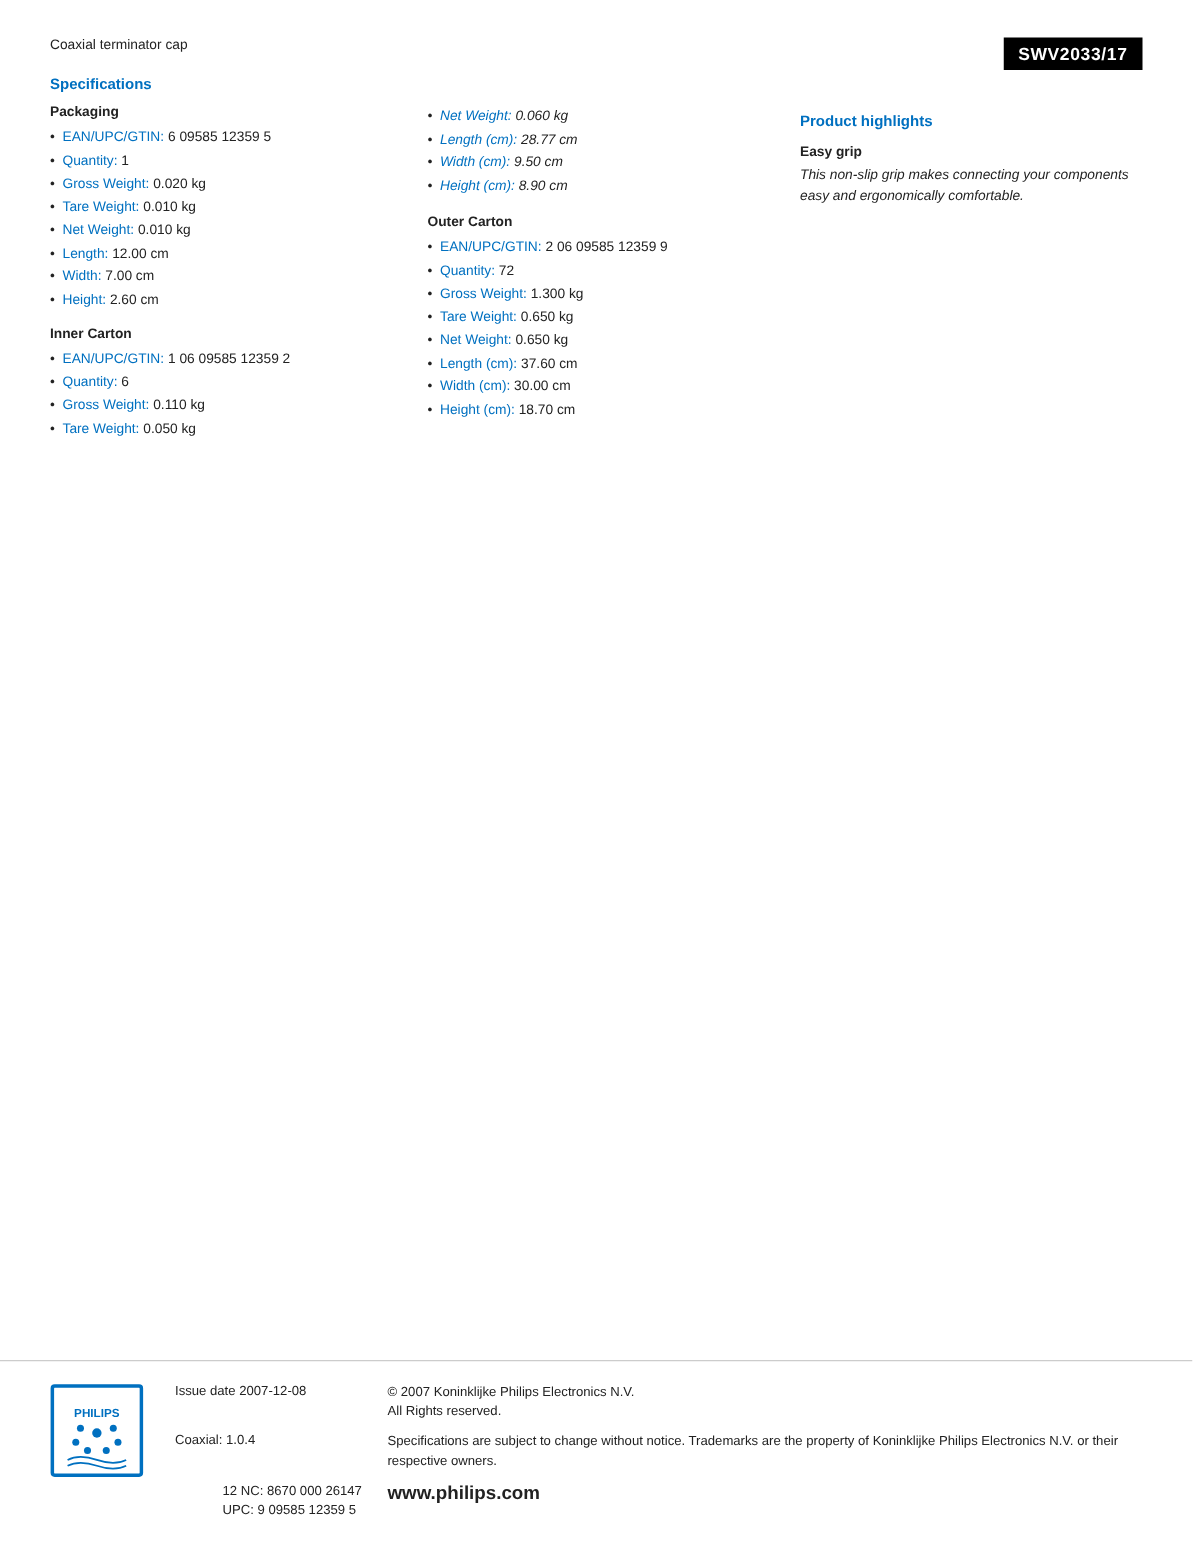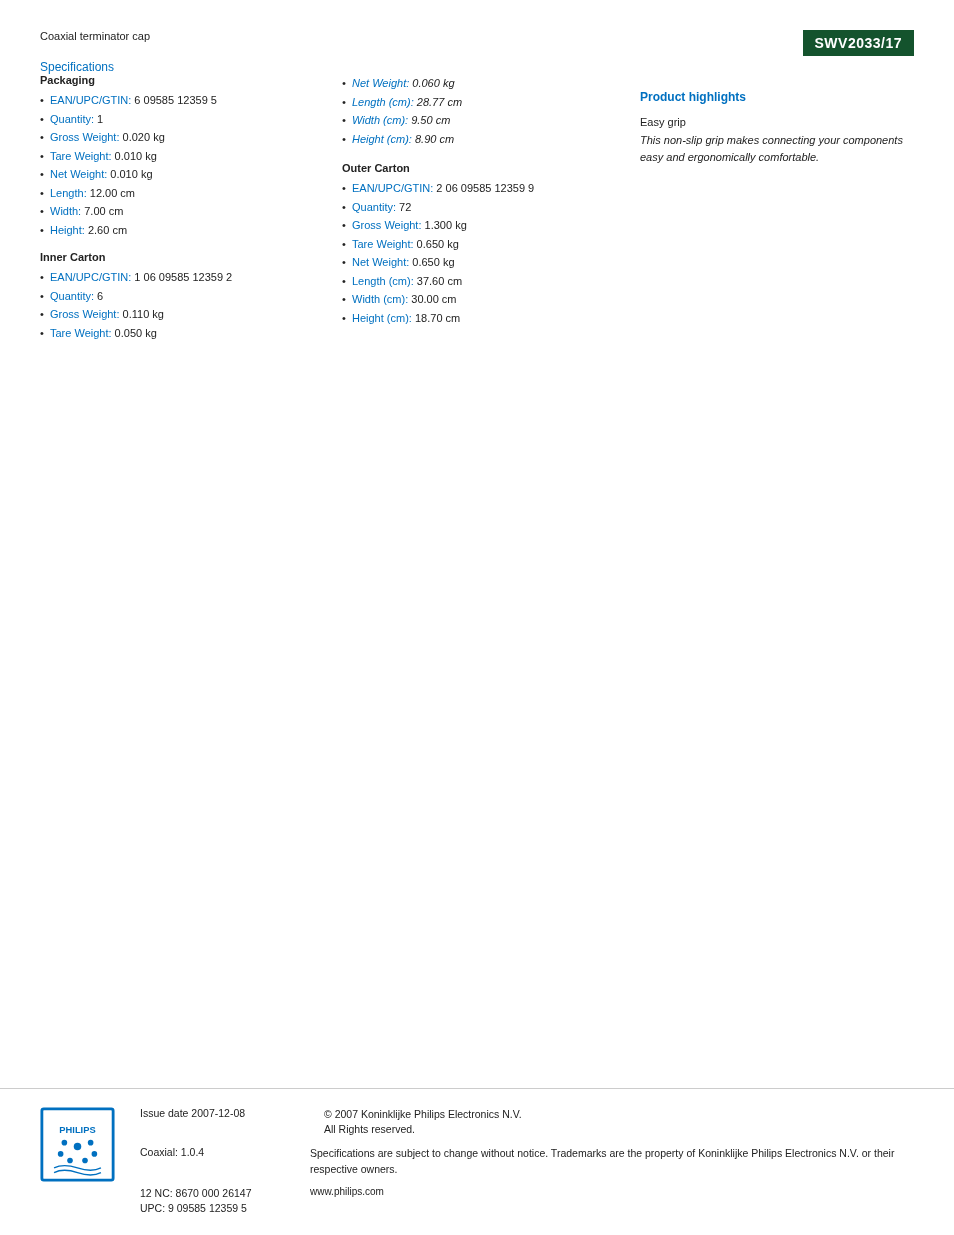--- a/index.html
+++ b/index.html
@@ -32,21 +32,22 @@
 
     .product-title {
       font-size: 11px;
       color: #222;
       margin-bottom: 18px;
     }
 
     .section-title {
       color: #0070c0;
       font-size: 12px;
-      font-weight: normal;
+      font-weight: bold;
+      margin-bottom: 10px;
       border-bottom: none;
     }
 
     .subsection-title {
       font-weight: bold;
       font-size: 11px;
       margin-bottom: 5px;
       margin-top: 12px;
     }
 
@@ -90,39 +91,39 @@
     .col-left {
       flex: 0 0 290px;
     }
 
     .col-right {
       flex: 1;
     }
 
     
     .product-id-box {
-      background: #14532d;
+      background: #000000;
       color: #fff;
       font-size: 14px;
       font-weight: bold;
       padding: 5px 12px;
       display: inline-block;
       margin-bottom: 18px;
       letter-spacing: 0.5px;
     }
 
     .highlight-title {
       color: #0070c0;
       font-size: 12px;
       font-weight: bold;
       margin-bottom: 12px;
     }
 
     .highlight-item-title {
-      font-weight: normal;
+      font-weight: bold;
       font-size: 11px;
       margin-bottom: 4px;
     }
 
     .highlight-item-desc {
       font-style: italic;
       font-size: 11px;
       color: #222;
       line-height: 1.5;
     }
@@ -166,32 +167,32 @@
     .footer-value {
       font-size: 10.5px;
       color: #222;
     }
 
     .footer-nc {
       grid-column: 1;
       font-size: 10.5px;
       color: #222;
       line-height: 1.5;
+      margin-left: 38px;
     }
 
     .footer-copyright {
       font-size: 10.5px;
       color: #222;
       line-height: 1.5;
-      margin-left: 14px;
     }
 
     .footer-website {
-      font-weight: normal;
-      font-size: 10px;
+      font-weight: bold;
+      font-size: 15px;
     }
   </style>
 </head>
 <body>
 
 <div class="page-content">
 
   <div class="left-panel">
     <div class="product-title">Coaxial terminator cap</div>
 

